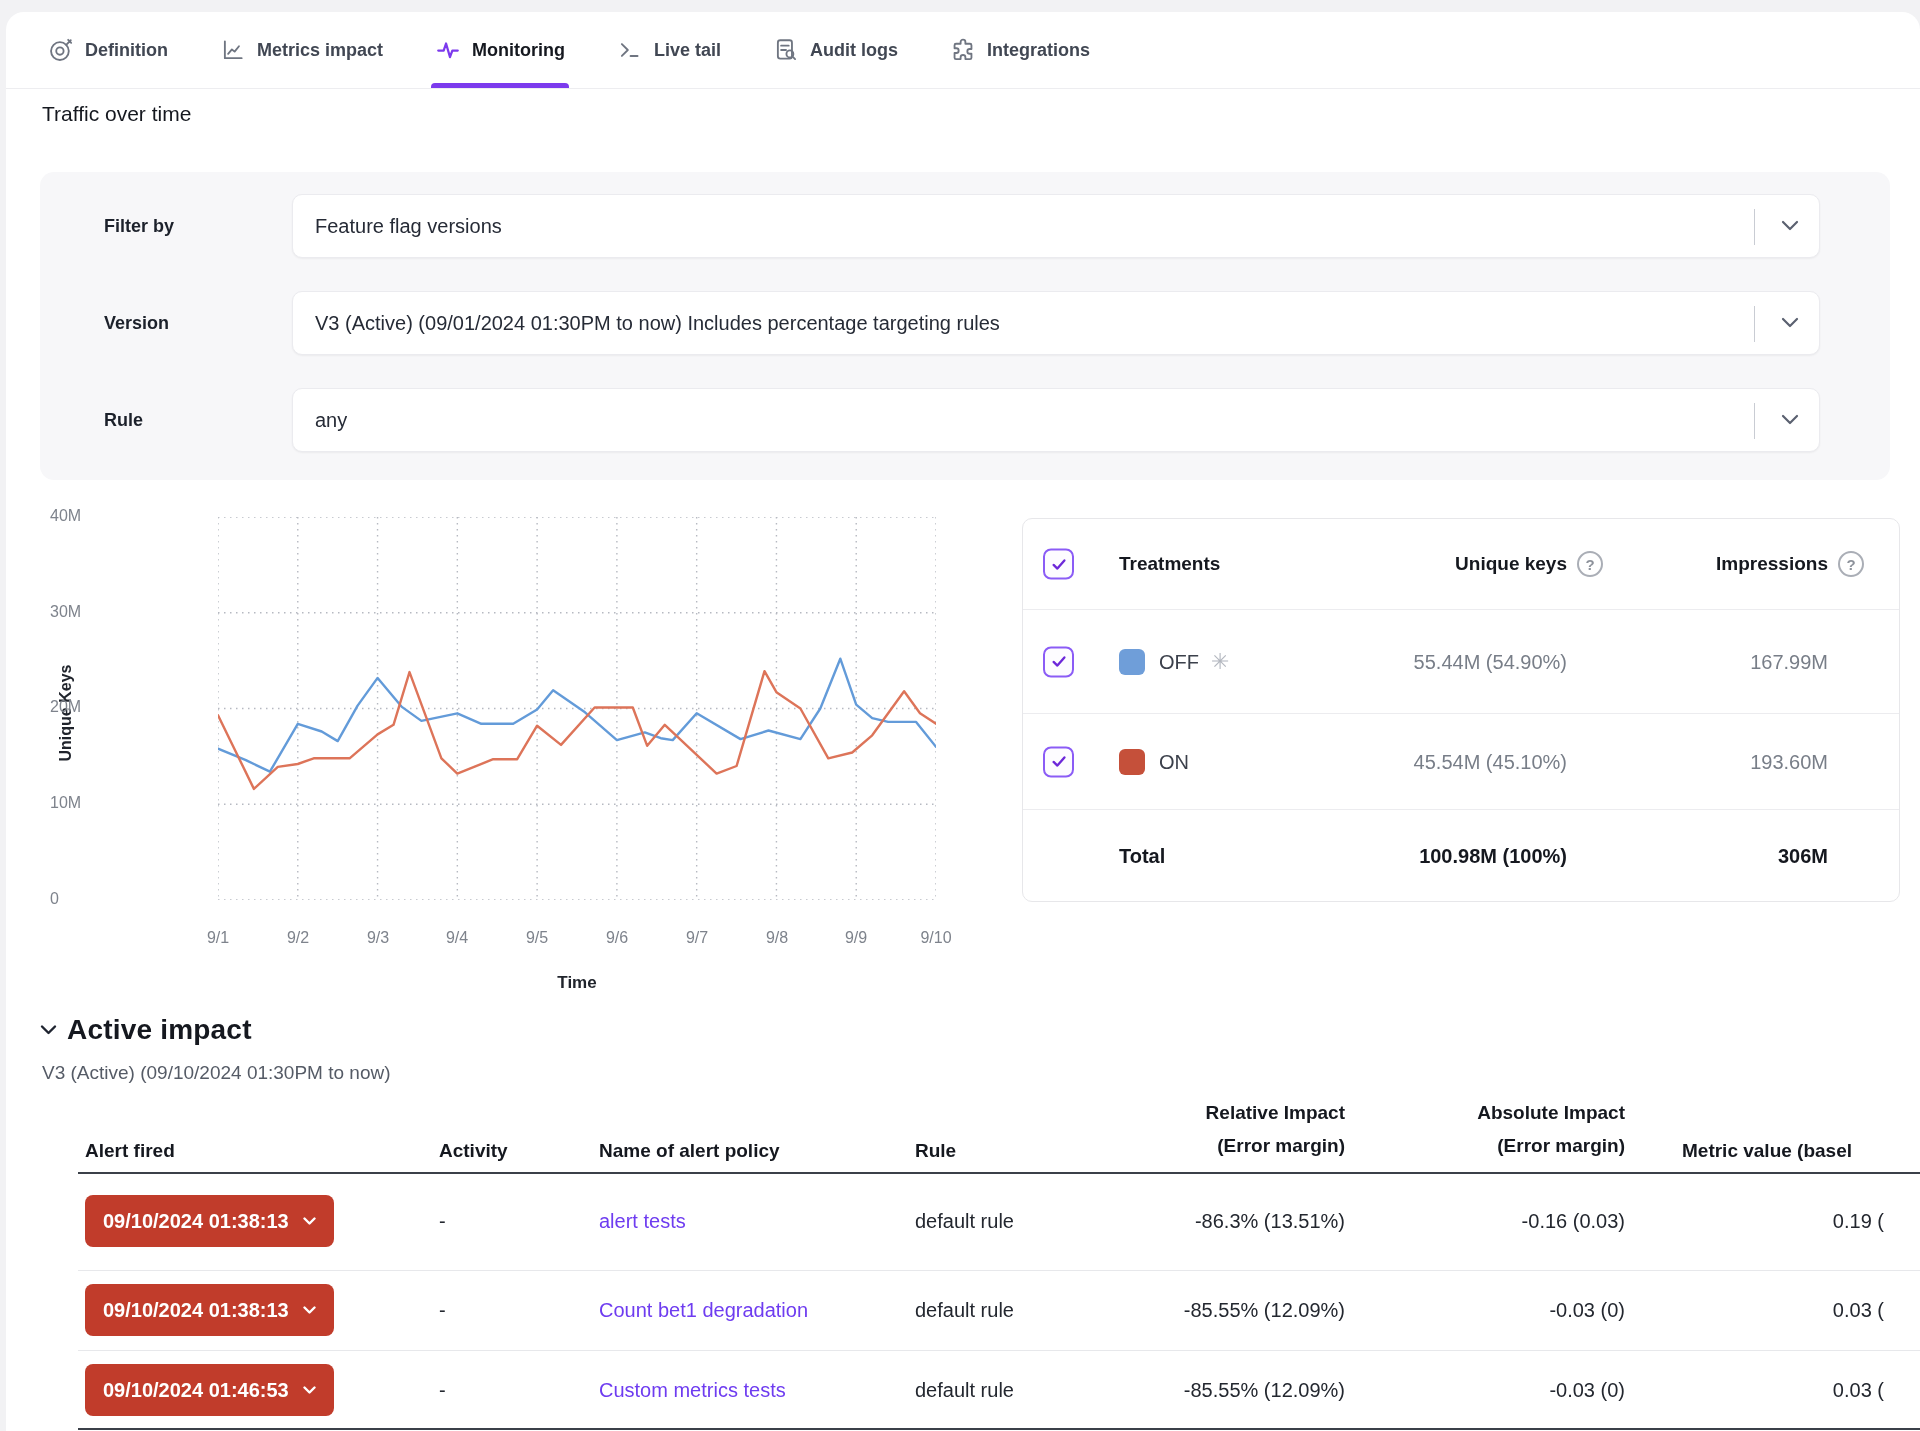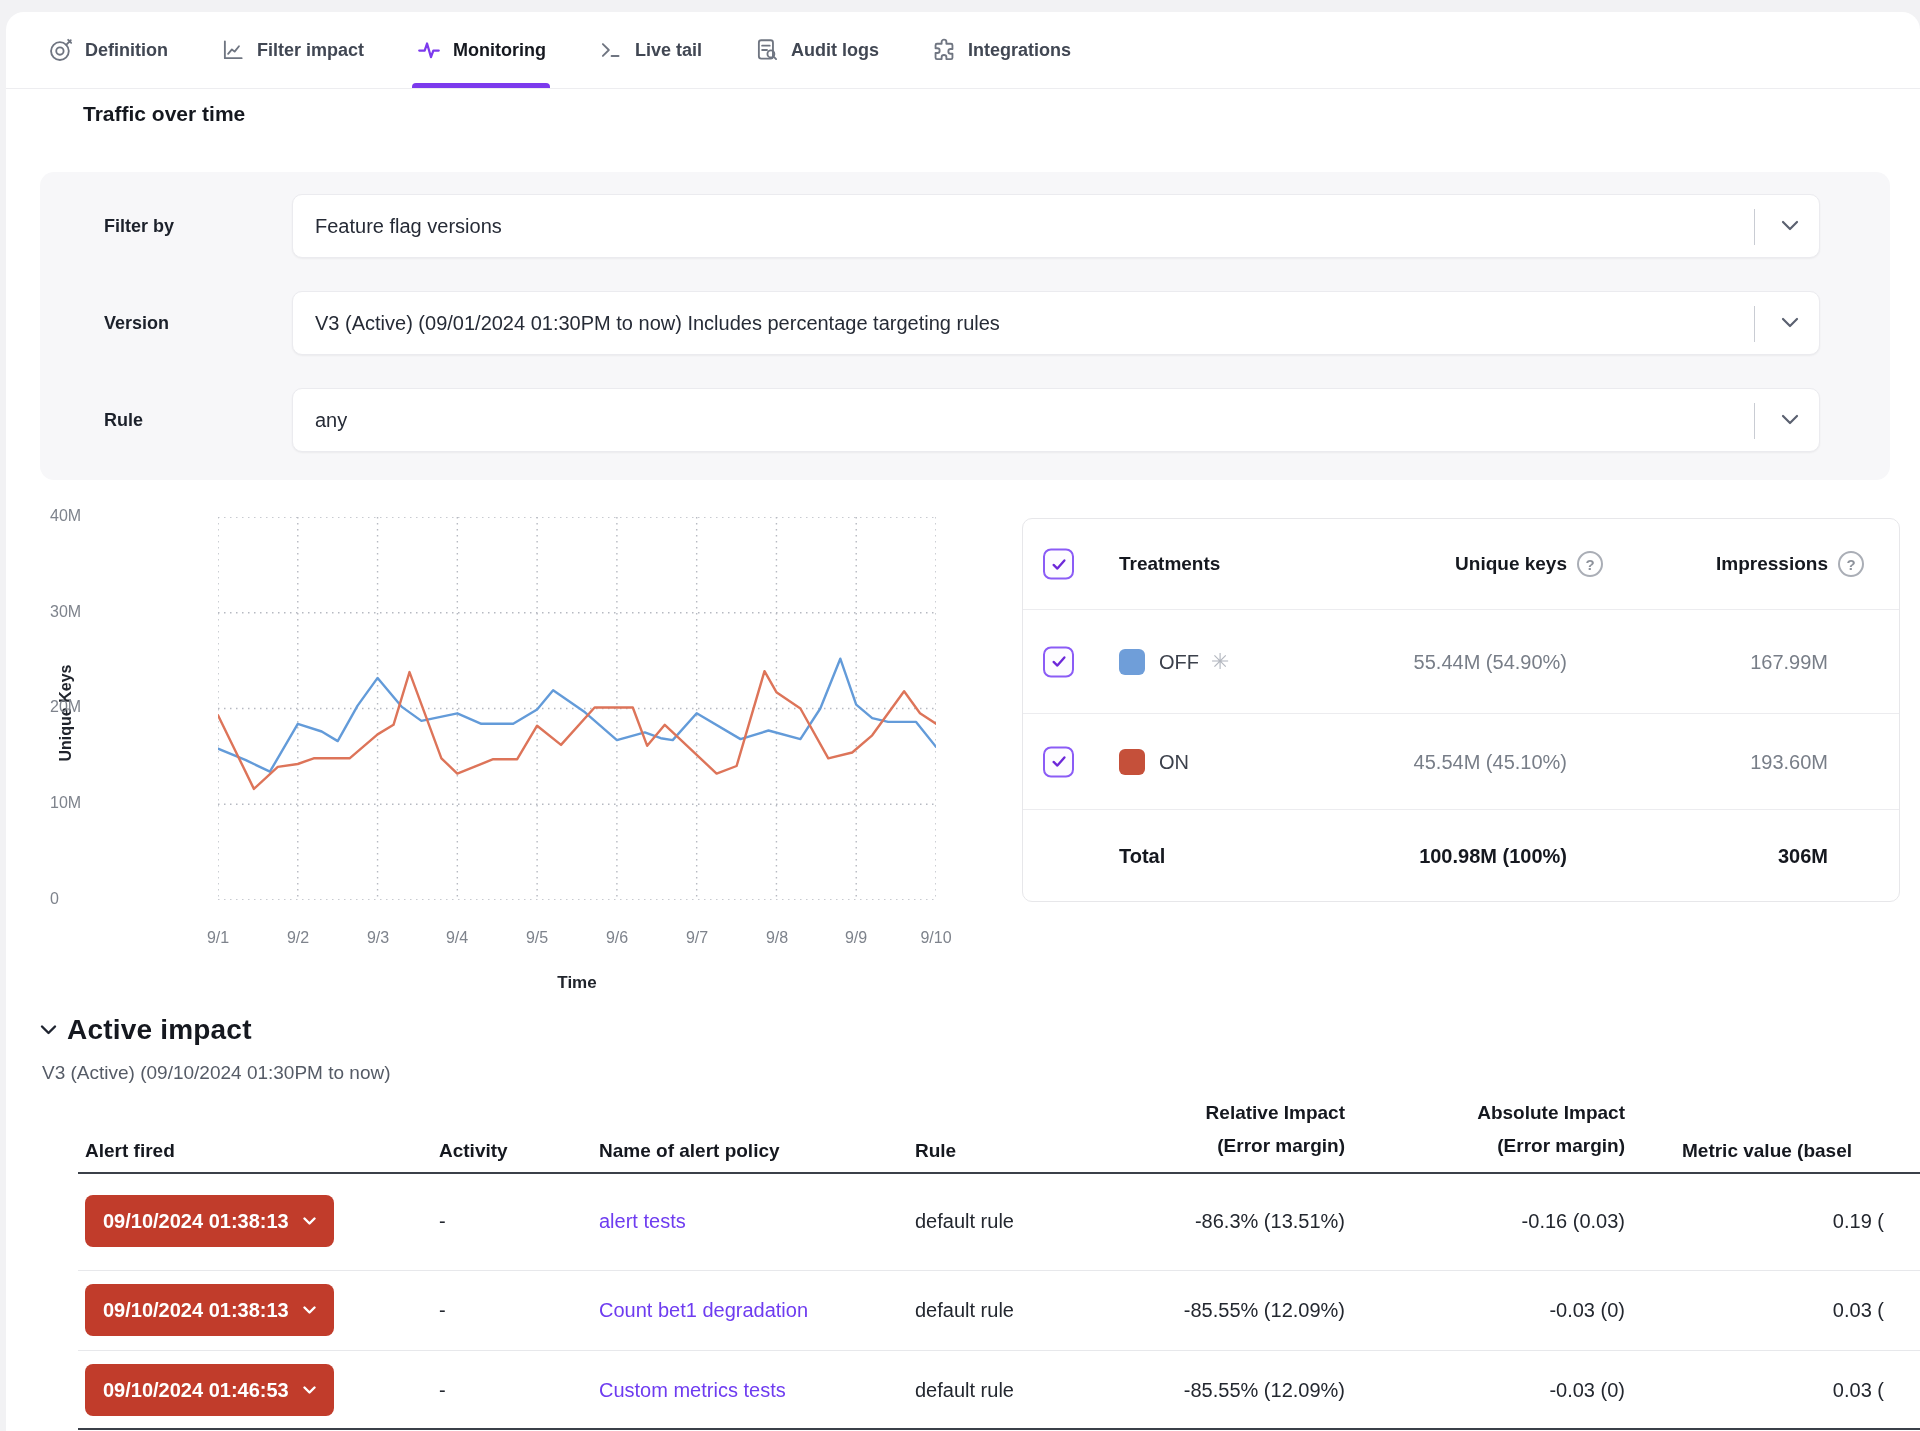--- a/index.html
+++ b/index.html
@@ -17,21 +17,21 @@
          font-size:18px; font-weight:700; color:#414753; cursor:pointer; }
   .tab.active { color:#15181f; }
   .ticon { display:flex; align-items:center; }
   .ticon svg { stroke:#6f7581; fill:none; stroke-width:1.7; stroke-linecap:round; stroke-linejoin:round; }
   .tab.active .ticon svg { stroke:#7c3aed; stroke-width:2.1; }
   .tab-underline { position:absolute; left:-4px; right:-4px; bottom:0; height:5px;
                    background:#7c3aed; border-radius:4px 4px 0 0; }
   .tabs-divider { position:absolute; left:6px; top:88px; width:1914px; height:1px; background:#ededf0; }
 
   
-  .section-title { position:absolute; left:42px; top:102px; font-size:21px; font-weight:700; color:#15181f;margin-left:41px; }
+  .section-title { position:absolute; left:42px; top:102px; font-size:21px; font-weight:400; color:#15181f; }
 
   
   .filter-panel { position:absolute; left:40px; top:172px; width:1850px; height:308px;
                   background:#f7f7f9; border-radius:14px; }
   .frow { position:absolute; left:0; right:0; height:64px; }
   .frow.r0 { top:22px; } .frow.r1 { top:119px; } .frow.r2 { top:216px; }
   .flabel { position:absolute; left:64px; top:0; height:64px; display:flex; align-items:center;
             font-size:18px; font-weight:700; color:#1c212b; }
   .fselect { position:absolute; left:252px; width:1528px; height:64px; background:#fff;
              border:1px solid #ebebef; border-radius:10px; box-shadow:0 1px 2px rgba(16,18,26,.05);
@@ -130,21 +130,21 @@
       </span>
       <span>Definition</span>
     </div>
     <div class="tab">
       <span class="ticon">
         <svg width="26" height="26" viewBox="0 0 24 24">
             <path d="M4.5 4 V19.5 H20"></path>
             <polyline points="7.5,15.5 11,11.5 13.5,13.5 17.5,8.5"></polyline>
           </svg>
       </span>
-      <span>Filter impact</span>
+      <span>Metrics impact</span>
     </div>
     <div class="tab active">
       <span class="ticon">
         <svg width="26" height="26" viewBox="0 0 24 24">
             <polyline points="3,12.5 8,12.5 10.2,6 13.8,18.5 16,12.5 21,12.5"></polyline>
           </svg>
       </span>
       <span>Monitoring</span>
       <span class="tab-underline"></span>
     </div>

